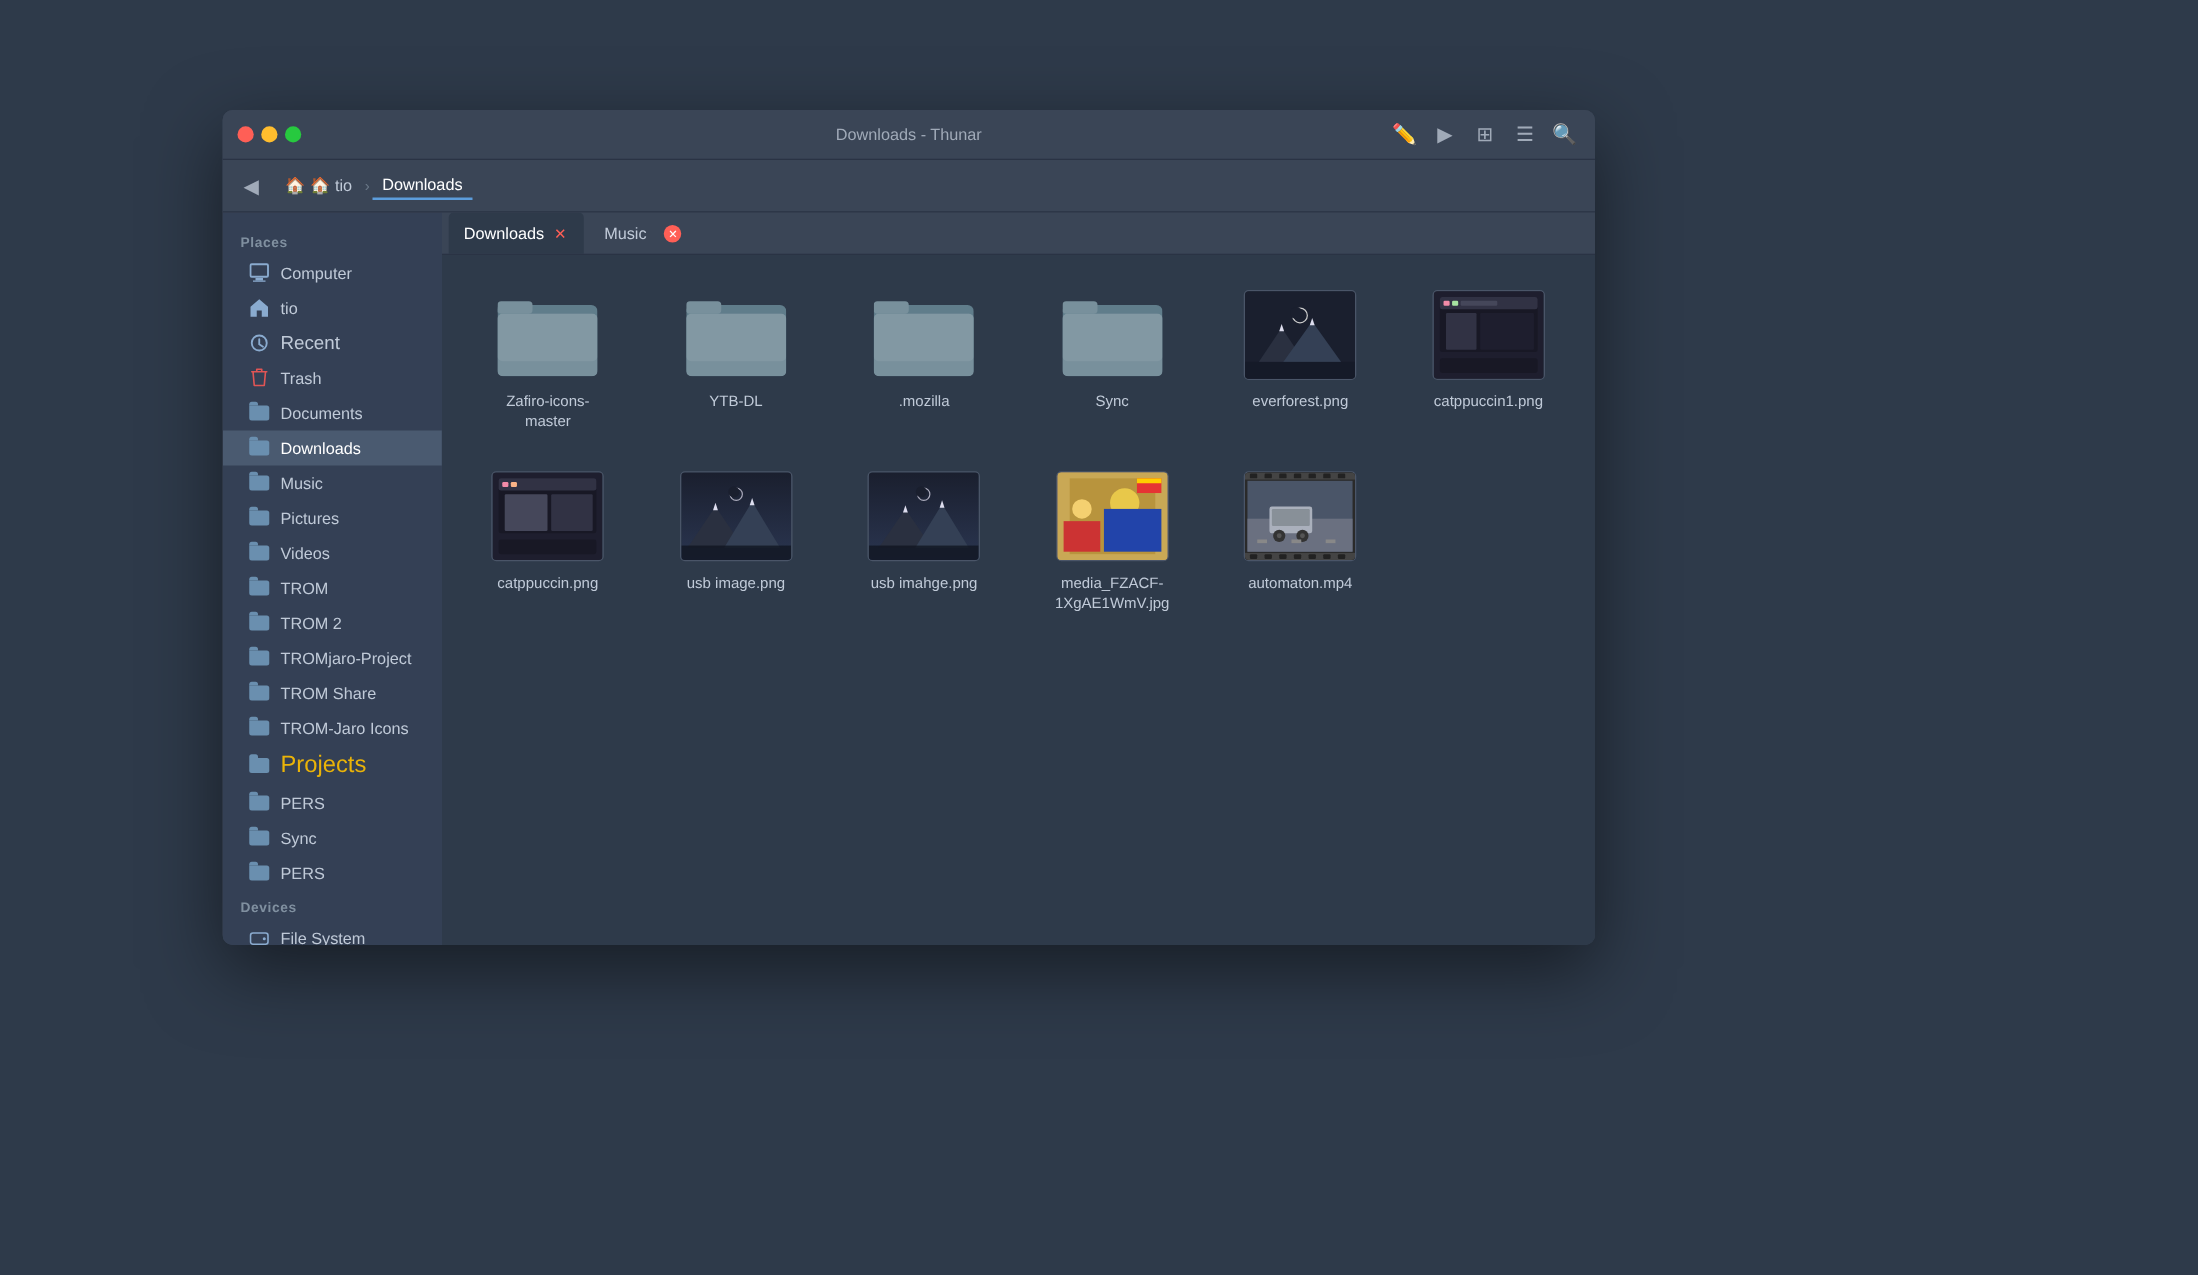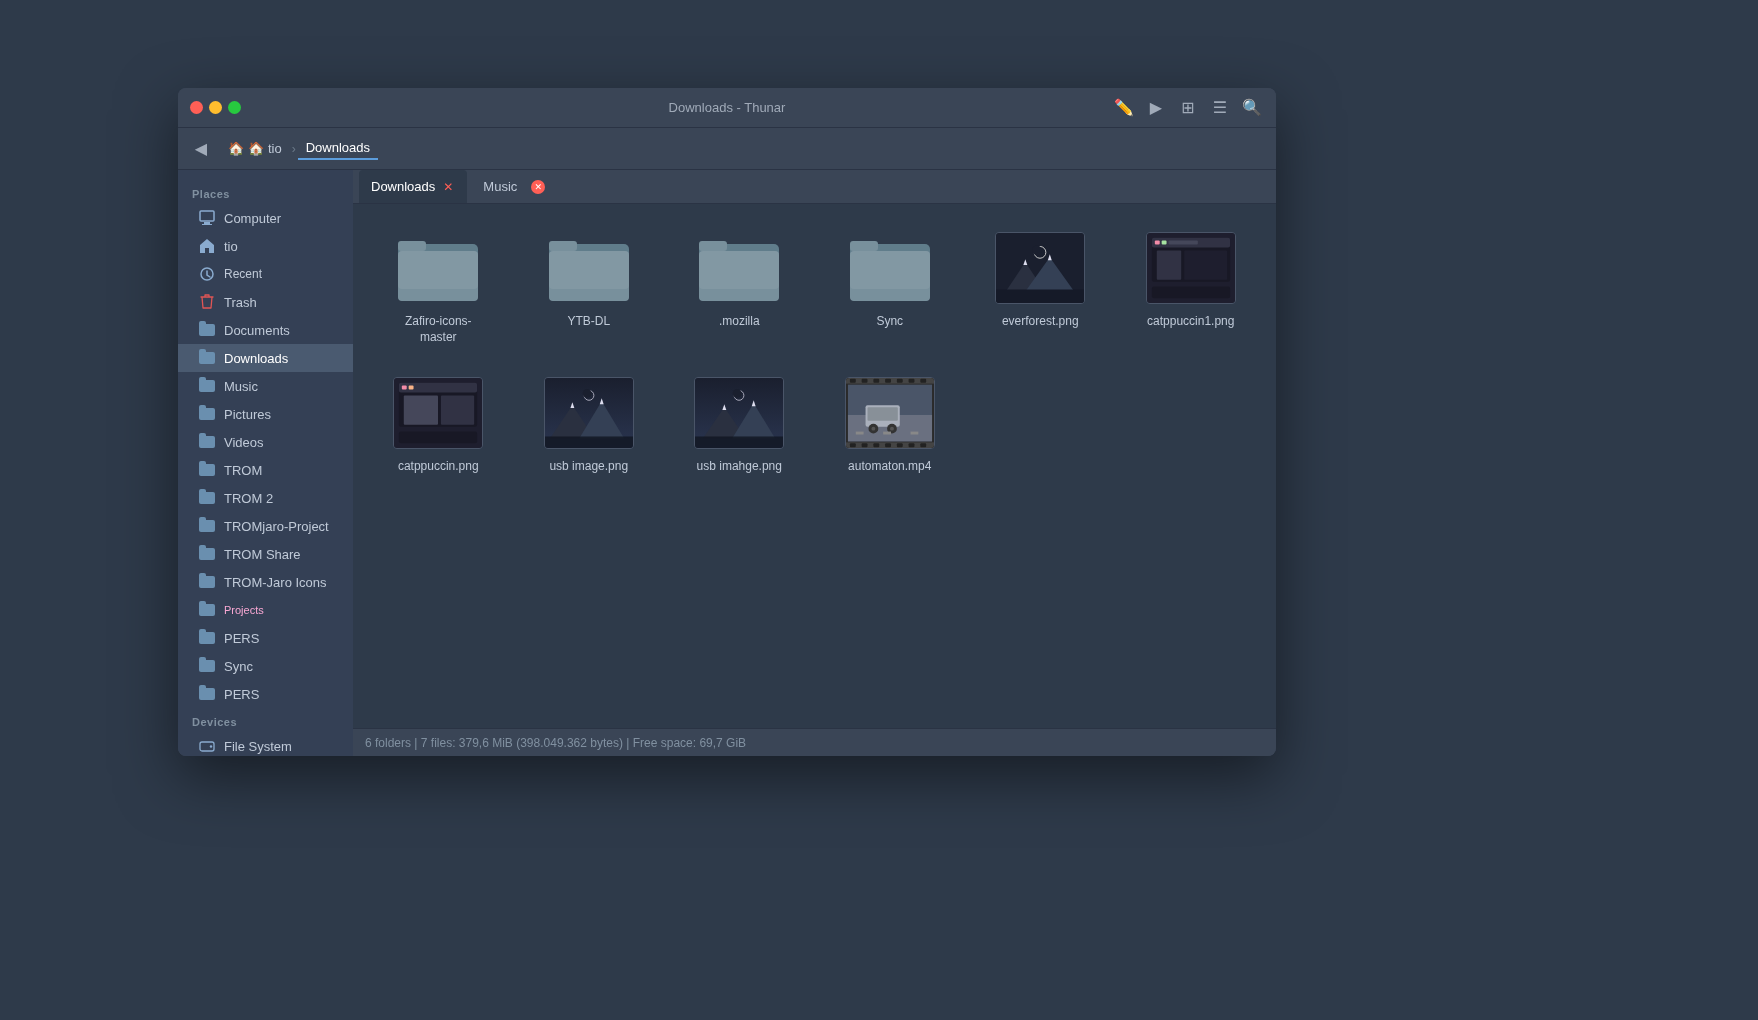--- a/index.html
+++ b/index.html
@@ -358,21 +358,21 @@
         <span style="font-size:13px;color:#c0cad8">tio</span>
       </div>
 
       <div class="sidebar-item">
         <div class="sidebar-icon">
           <svg width="16" height="16" viewBox="0 0 16 16">
               <circle cx="8" cy="8" r="6" fill="none" stroke="#8aabcf" stroke-width="1.5"></circle>
               <path d="M8 5v4l3 2" stroke="#8aabcf" stroke-width="1.5" fill="none" stroke-linecap="round"></path>
             </svg>
         </div>
-        <span style="font-size:12px;color:#c0cad8">Recent</span>
+        <span style="font-size:15px;color:#c0cad8">Recent</span>
       </div>
 
       <div class="sidebar-item">
         <div class="sidebar-icon">
           <svg width="14" height="16" viewBox="0 0 14 16">
               <path d="M1 3h12M5 3V1h4v2M2 3l1 11h8L12 3" fill="none" stroke="#e05555" stroke-width="1.3" stroke-linecap="round" stroke-linejoin="round"></path>
             </svg>
         </div>
         <span style="font-size:13px;color:#c0cad8">Trash</span>
       </div>
@@ -444,21 +444,21 @@
         <div class="sidebar-icon">
             <div class="folder-icon-sm"></div>
           </div>
         <span style="font-size:13px;color:#c0cad8">TROM-Jaro Icons</span>
       </div>
 
       <div class="sidebar-item">
         <div class="sidebar-icon">
             <div class="folder-icon-sm"></div>
           </div>
-        <span style="font-size:11px;color:#f9a8d4">Projects</span>
+        <span style="font-size:19px;color:#eab308">Projects</span>
       </div>
 
       <div class="sidebar-item">
         <div class="sidebar-icon">
             <div class="folder-icon-sm"></div>
           </div>
         <span style="font-size:13px;color:#c0cad8">PERS</span>
       </div>
 
       <div class="sidebar-item">
@@ -658,20 +658,41 @@
                   <polygon points="38,62 60,26 82,62" fill="#344055"></polygon>
                   <polygon points="28,33 30,27 32,33" fill="#dde"></polygon>
                   <polygon points="58,29 60,23 62,29" fill="#dde"></polygon>
                   <rect x="0" y="60" width="90" height="12" fill="#101520" opacity="0.8"></rect>
                 </svg>
               </div>
             </div>
             <span class="file-name">usb imahge.png</span>
           </div>
 
+          <div class="file-item">
+            <div class="file-icon-wrapper">
+              <div class="file-thumb" style="width:90px;height:72px; background:#c4a060; overflow:hidden; position:relative;">
+
+                <svg width="90" height="72" viewBox="0 0 90 72">
+                  <rect width="90" height="72" fill="#c9a855"></rect>
+
+                  <rect x="10" y="5" width="70" height="62" fill="#b8943d"></rect>
+
+                  <circle cx="55" cy="25" r="12" fill="#e8c84a"></circle>
+                  <rect x="5" y="40" width="30" height="25" fill="#cc3333"></rect>
+                  <rect x="38" y="30" width="47" height="35" fill="#2244aa"></rect>
+                  <circle cx="20" cy="30" r="8" fill="#f4d070"></circle>
+
+                  <rect x="65" y="5" width="20" height="12" fill="#e63333"></rect>
+                  <rect x="65" y="5" width="20" height="4" fill="#ffcc00"></rect>
+                </svg>
+              </div>
+            </div>
+            <span class="file-name">media_FZACF-1XgAE1WmV.jpg</span>
+          </div>
 
           <div class="file-item">
             <div class="file-icon-wrapper">
               <div class="file-thumb" style="width:90px;height:72px; overflow:hidden; position:relative; background:#111;">
                 <svg width="90" height="72" viewBox="0 0 90 72">
 
                   <rect width="90" height="72" fill="#2a2a2a"></rect>
                   <rect x="0" y="0" width="90" height="6" fill="#444"></rect>
                   <rect x="0" y="66" width="90" height="6" fill="#444"></rect>
 
@@ -707,18 +728,15 @@
                   <rect x="66" y="55" width="8" height="3" fill="#888"></rect>
                 </svg>
               </div>
             </div>
             <span class="file-name">automaton.mp4</span>
           </div>
 
         </div>
       </div>
 
-      <div class="status-bar">
-        <span>6 folders  |  7 files: 379,6 MiB (398.049.362 bytes)  |  Free space: 69,7 GiB</span>
-      </div>
     </div>
   </div>
 </div>
 
 </body></html>

